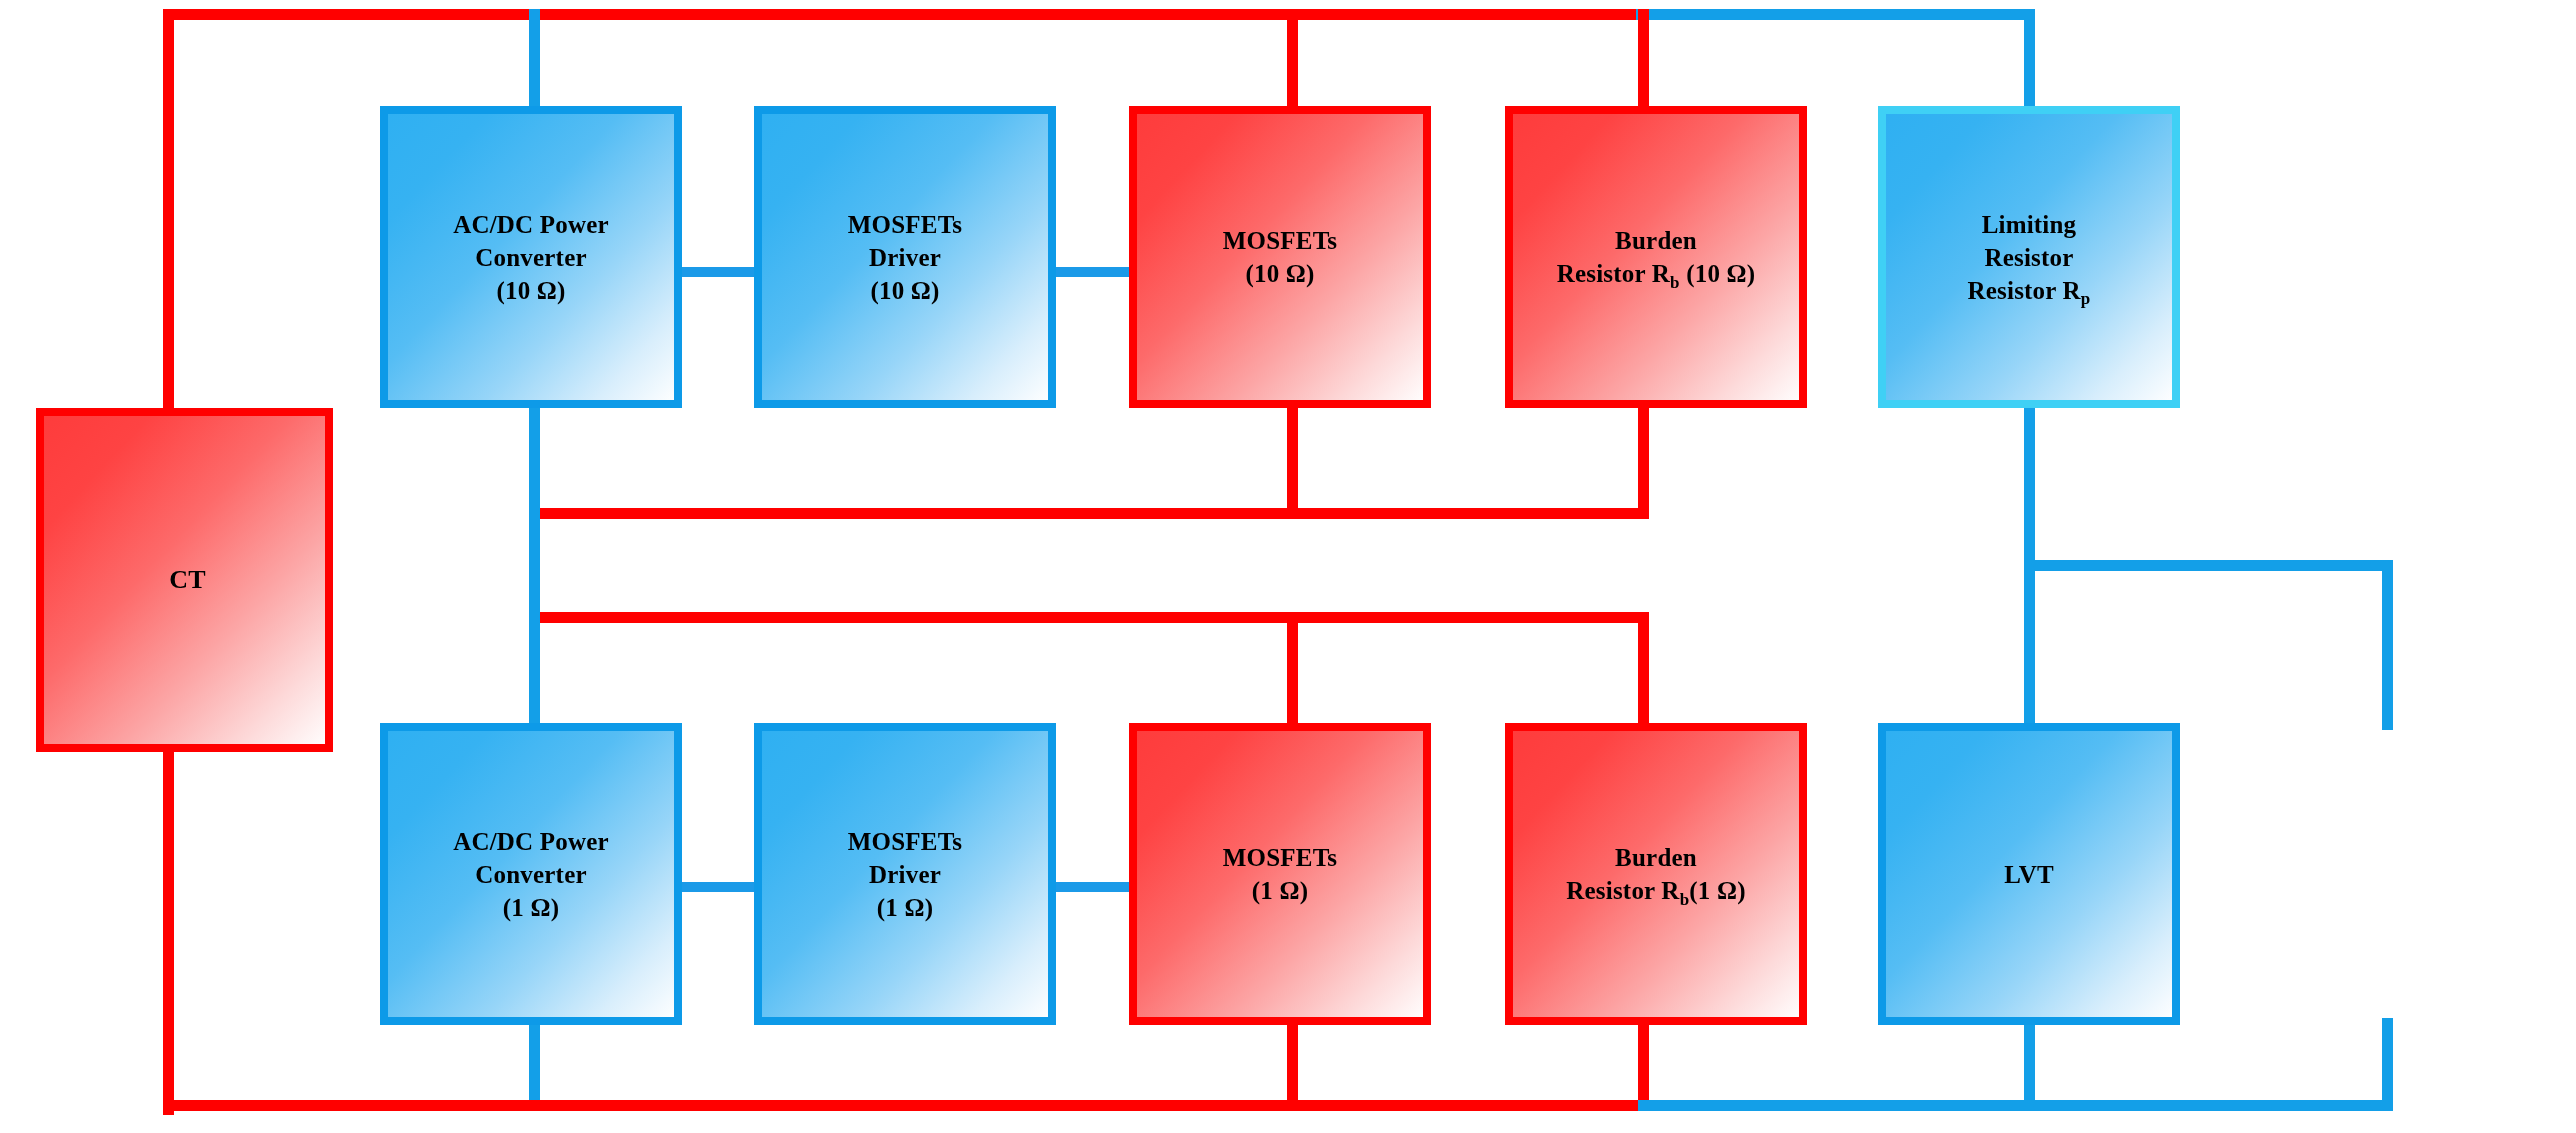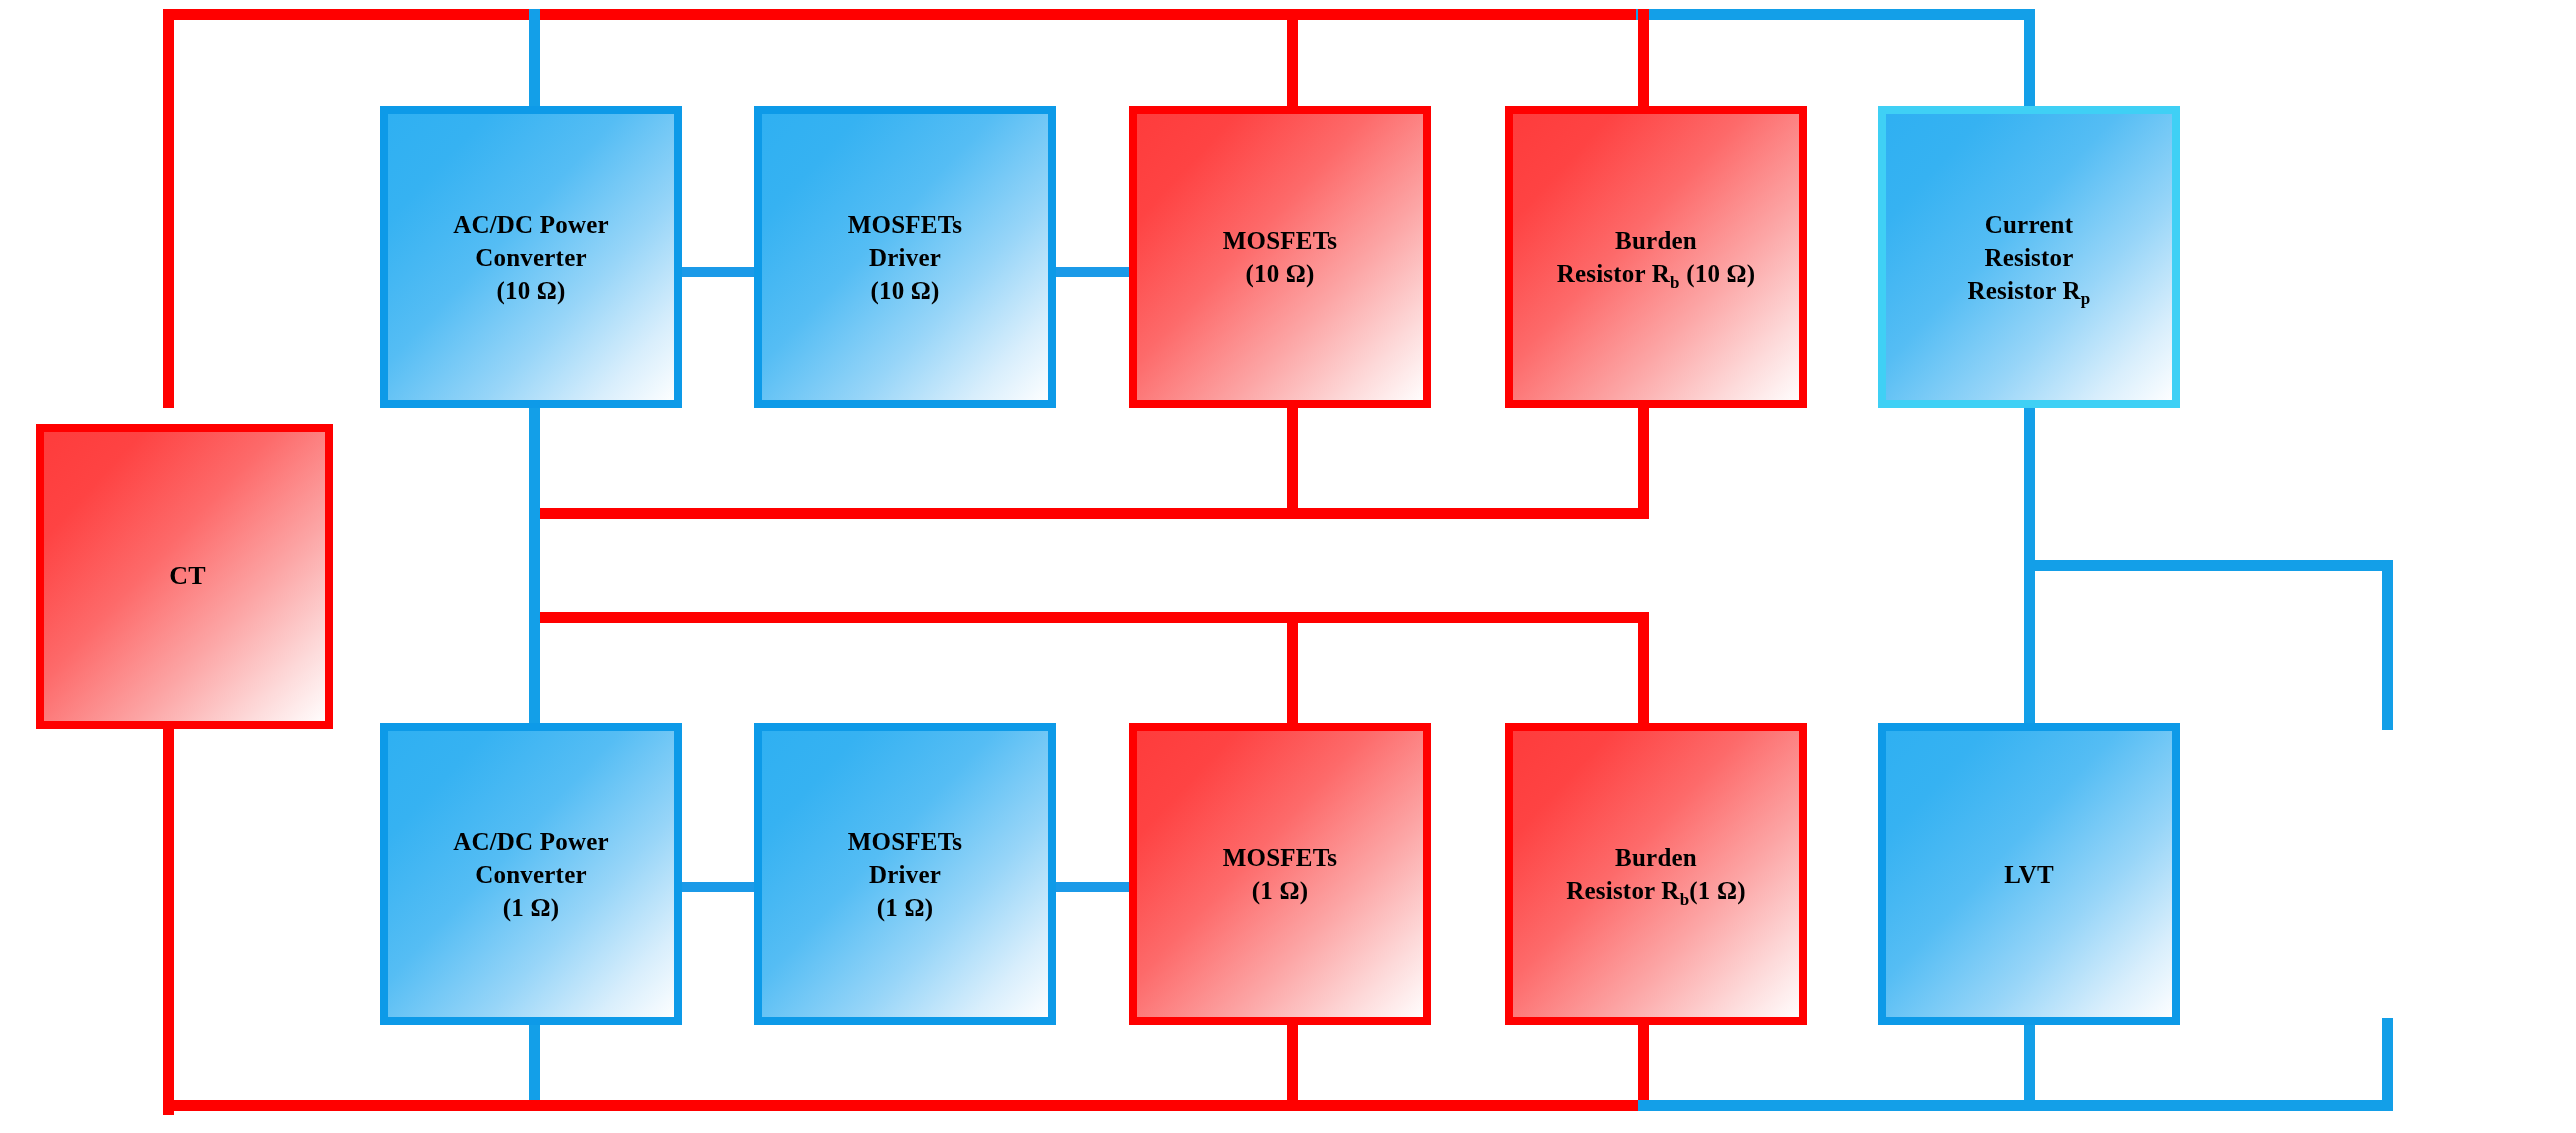--- a/index.html
+++ b/index.html
@@ -128,21 +128,21 @@
 
   <div class="wire v blue" style="left:529px; top:1018px; height:92px;"></div>
   <div class="wire v" style="left:1287px; top:1018px; height:92px;"></div>
   <div class="wire v" style="left:1638px; top:1018px; height:92px;"></div>
   <div class="wire v blue" style="left:2024px; top:1018px; height:92px;"></div>
   <div class="wire v blue" style="left:2382px; top:1018px; height:92px;"></div>
 
   <div class="wire h" style="left:163px; top:1100px; width:1487px;"></div>
   <div class="wire h blue" style="left:1638px; top:1100px; width:755px;"></div>
 
-  <div class="block block-red fs-lg" style="left:36px; top:424px; width:297px; height:305px;padding-left:6px;">
+  <div class="block block-red fs-lg" style="left:36px; top:408px; width:297px; height:344px;padding-left:6px;">
     <span class="lbl">CT</span>
   </div>
 
   <div class="block block-blue fs-md" style="left:380px; top:106px; width:302px; height:302px;">
     <span class="lbl">
       <span>AC/DC Power</span><br>
       <span>Converter</span><br>
       <span>(10 Ω)</span>
     </span>
   </div>
@@ -164,21 +164,21 @@
 
   <div class="block block-red fs-md" style="left:1505px; top:106px; width:302px; height:302px;">
     <span class="lbl">
       <span>Burden</span><br>
       <span>Resistor R</span><sub>b</sub><span> (10 Ω)</span>
     </span>
   </div>
 
   <div class="block block-blue-light fs-md" style="left:1878px; top:106px; width:302px; height:302px;">
     <span class="lbl">
-      <span>Current</span><br>
+      <span>Limiting</span><br>
       <span>Resistor</span><br>
       <span>Resistor R</span><sub>p</sub>
     </span>
   </div>
 
   <div class="block block-blue fs-md" style="left:380px; top:723px; width:302px; height:302px;">
     <span class="lbl">
       <span>AC/DC Power</span><br>
       <span>Converter</span><br>
       <span>(1 Ω)</span>

